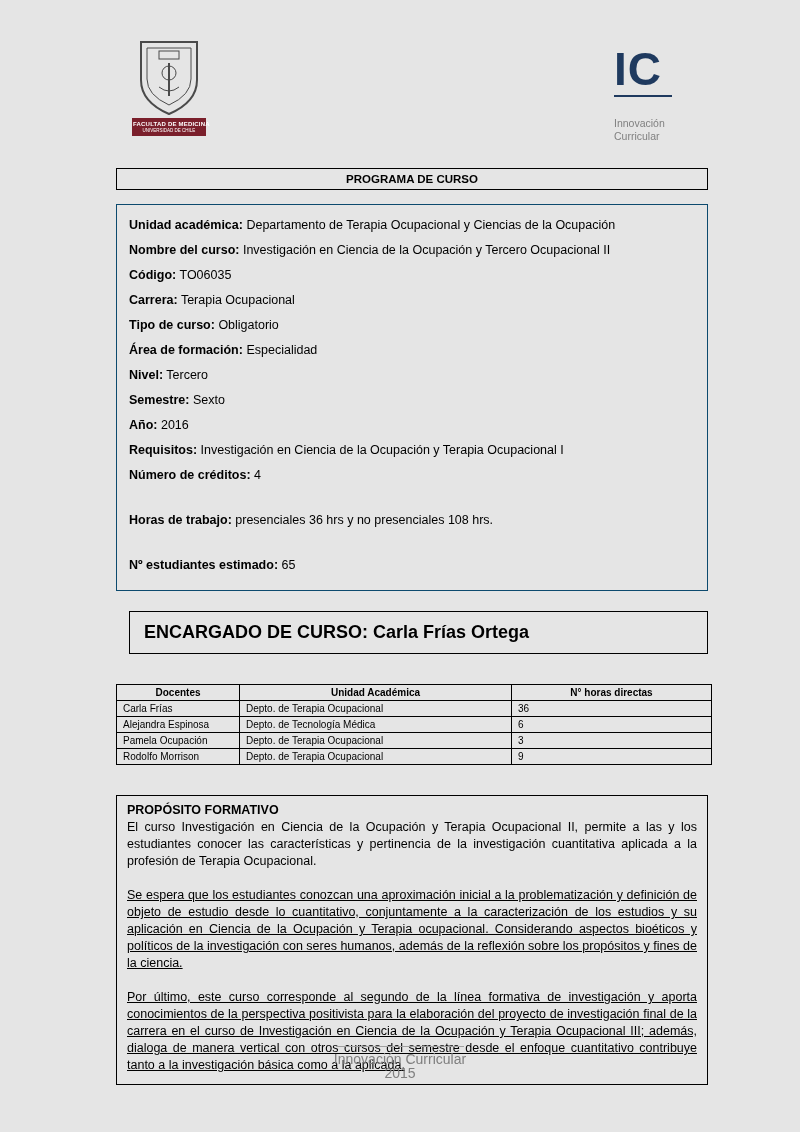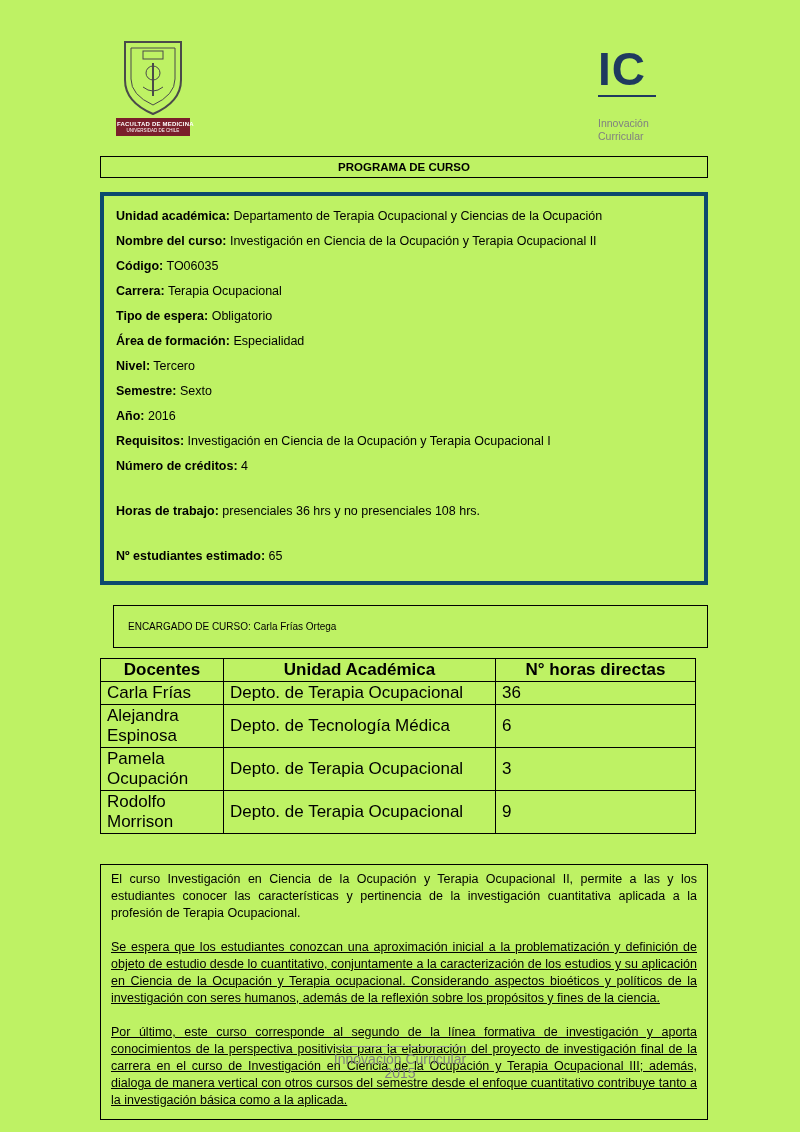--- a/index.html
+++ b/index.html
@@ -1,46 +1,47 @@
 <!DOCTYPE html>
 <html><head>
 <meta charset="utf-8">
 <style>
   * { box-sizing: border-box; margin: 0; padding: 0; }
   html, body { background: #ffffff; }
   .page {
     position: relative; width: 800px; height: 1132px; margin: 0 auto;
-    background: #bef264; color: #000; overflow: hidden;
+    background: #e5e5e5; color: #000; overflow: hidden;
     font-family: "Liberation Sans", sans-serif;
+    padding-left: 16px;
   }
   
   .logos { position: relative; height: 152px; }
   .uch-logo { position: absolute; left: 116px; top: 40px; width: 74px; text-align: center; }
   .uch-shield { display: block; margin: 0 auto; }
   .uch-banner { margin-top: 2px; background: #7a1f2b; color: #fff; padding: 3px 1px 3px; }
   .uch-banner .l1 { font-size: 6px; font-weight: bold; letter-spacing: 0.2px; white-space: nowrap; }
   .uch-banner .l2 { font-size: 4.5px; margin-top: 1px; white-space: nowrap; }
   .ic-logo { position: absolute; left: 598px; top: 46px; }
   .ic-text { font-size: 46px; font-weight: bold; color: #1f3a5f; line-height: 46px; letter-spacing: 1px; }
   .ic-rule { width: 58px; height: 2px; background: #1f3a5f; margin-top: 3px; }
   .ic-sub { margin-top: 20px; color: #808080; font-size: 10.5px; line-height: 13px; }
   
   .title-box {
-    margin: 4px 92px 0 100px; border: 1px solid #000; text-align: center;
+    margin: 16px 92px 0 100px; border: 1px solid #000; text-align: center;
     font-weight: bold; font-size: 11.5px; padding: 4px 0;
   }
   
-  .info-box { margin: 14px 92px 0 100px; border: 4px solid #0c4a6e; padding: 8px 12px 12px; font-size: 12.5px; }
+  .info-box { margin: 14px 92px 0 100px; border: 1px solid #0c4a6e; padding: 8px 12px 12px; font-size: 12.5px; }
   .info-box p { padding: 5px 0; line-height: 15px; }
   .info-box p.sp { margin-top: 20px; }
   
-  .enc-box { margin: 20px 92px 0 113px; border: 1px solid #000; padding: 9px 14px; font-weight: normal; font-size: 10px; }
+  .enc-box { margin: 20px 92px 0 113px; border: 1px solid #000; padding: 9px 14px; font-weight: bold; font-size: 18px; }
   .enc-box p { line-height: 17px; padding: 3px 0; }
   
-  .faculty-table { margin: 10px 0 0 100px; border-collapse: collapse; font-size: 17px; }
+  .faculty-table { margin: 30px 0 0 100px; border-collapse: collapse; font-size: 10px; }
   .faculty-table th, .faculty-table td { border: 1px solid #000; padding: 1px 6px; height: 16px; }
   .faculty-table th { font-weight: bold; text-align: center; }
   .faculty-table td { text-align: left; }
   .col-doc { width: 123px; } .col-unidad { width: 272px; } .col-horas { width: 200px; }
   
   .purpose-box { margin: 30px 92px 0 100px; border: 1px solid #000; padding: 6px 10px 10px; font-size: 12.5px; line-height: 17px; }
   .purpose-title { font-weight: bold; }
   .purpose-box p { text-align: justify; }
   .purpose-box p:not(:first-of-type) { margin-top: 17px; text-decoration: underline; }
   
@@ -74,24 +75,24 @@
         <div>Innovación</div>
         <div>Curricular</div>
       </div>
     </div>
   </header>
 
   <div class="title-box">PROGRAMA DE CURSO</div>
 
   <div class="info-box">
     <p><b>Unidad académica:</b> <span>Departamento de Terapia Ocupacional y Ciencias de la Ocupación</span></p>
-    <p><b>Nombre del curso:</b> <span>Investigación en Ciencia de la Ocupación y Terapia Ocupacional II</span></p>
+    <p><b>Nombre del curso:</b> <span>Investigación en Ciencia de la Ocupación y Tercero Ocupacional II</span></p>
     <p><b>Código:</b> <span>TO06035</span></p>
     <p><b>Carrera:</b> <span>Terapia Ocupacional</span></p>
-    <p><b>Tipo de espera:</b> <span>Obligatorio</span></p>
+    <p><b>Tipo de curso:</b> <span>Obligatorio</span></p>
     <p><b>Área de formación:</b> <span>Especialidad</span></p>
     <p><b>Nivel:</b> <span>Tercero</span></p>
     <p><b>Semestre:</b> <span>Sexto</span></p>
     <p><b>Año:</b> <span>2016</span></p>
     <p><b>Requisitos:</b> <span>Investigación en Ciencia de la Ocupación y Terapia Ocupacional I</span></p>
     <p><b>Número de créditos:</b> <span>4</span></p>
     <p class="sp"><b>Horas de trabajo:</b> <span>presenciales 36 hrs y no presenciales 108  hrs.</span></p>
     <p class="sp"><b>Nº estudiantes estimado:</b> <span>65</span></p>
   </div>
 
@@ -125,20 +126,21 @@
       </tr>
       <tr>
         <td>Rodolfo Morrison</td>
         <td>Depto. de Terapia Ocupacional</td>
         <td>9</td>
       </tr>
     </tbody>
   </table>
 
   <div class="purpose-box">
+    <div class="purpose-title">PROPÓSITO FORMATIVO</div>
     <p>El curso Investigación en Ciencia de la Ocupación y Terapia Ocupacional II, permite a las y los estudiantes conocer las características y pertinencia de la investigación cuantitativa aplicada a la profesión de Terapia Ocupacional.</p>
     <p>Se espera que los estudiantes conozcan una aproximación inicial a la problematización y definición de objeto de estudio desde lo cuantitativo, conjuntamente a la caracterización de los estudios y su aplicación en Ciencia de la Ocupación y Terapia ocupacional. Considerando aspectos bioéticos y políticos de la investigación con seres humanos, además de la reflexión sobre los propósitos y fines de la ciencia.</p>
     <p>Por último, este curso corresponde al segundo de la línea formativa de investigación y aporta conocimientos de la perspectiva positivista  para la elaboración del proyecto de investigación final de la carrera en el curso de Investigación en Ciencia de la Ocupación y Terapia Ocupacional III; además, dialoga de manera vertical con otros cursos del semestre desde el enfoque cuantitativo contribuye tanto a la investigación básica como a la aplicada.</p>
   </div>
 
   <footer class="page-footer">
     <div class="footer-rule"></div>
     <div>Innovación Curricular</div>
     <div>2015</div>
   </footer>

